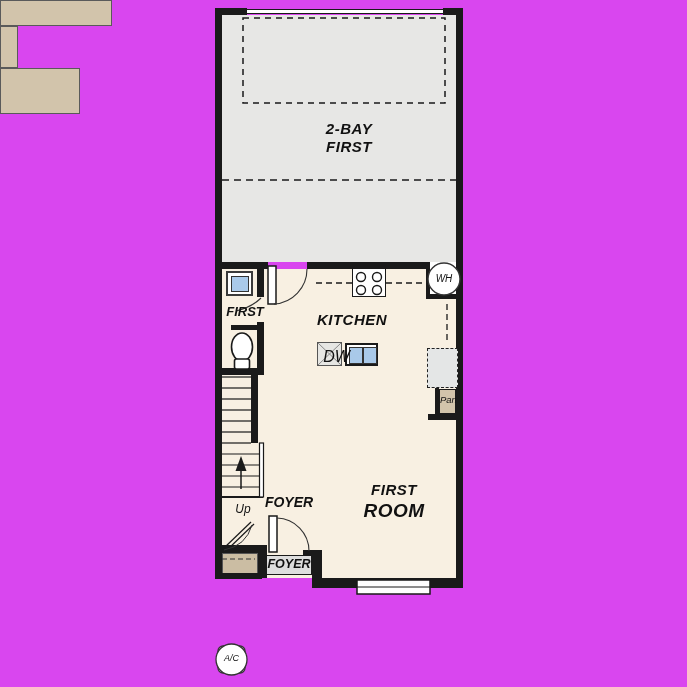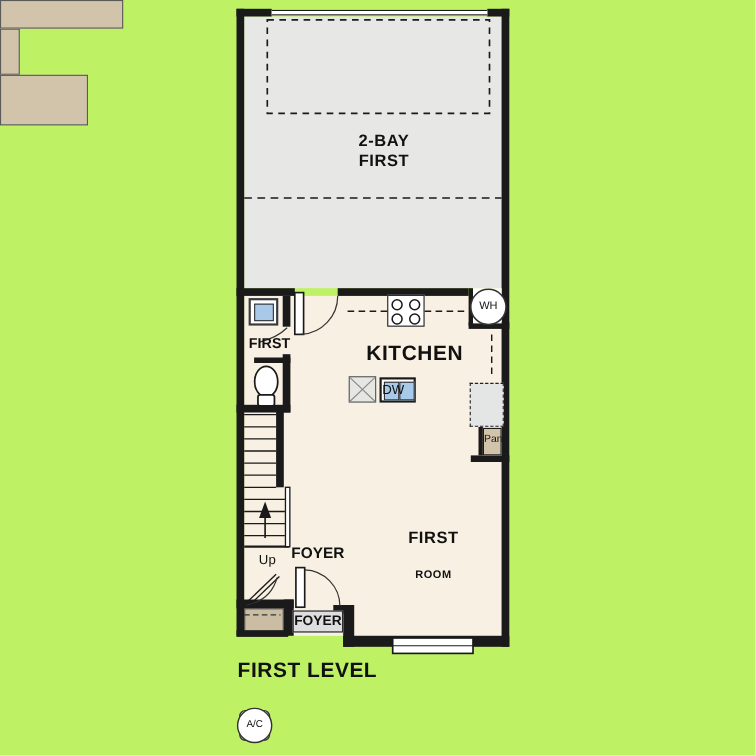--- a/index.html
+++ b/index.html
@@ -1,17 +1,17 @@
 <!DOCTYPE html>
 <html><head>
 <meta charset="utf-8">
 <style>
   html,body{margin:0;padding:0;background:#ffffff;}
-  #canvas{position:relative;width:687px;height:687px;background:#bef264;overflow:hidden;
-          font-family:"Liberation Sans",sans-serif;}
+  #canvas{position:relative;width:687px;height:687px;background:#d946ef;overflow:hidden;
+          font-family:"Liberation Sans",sans-serif;font-style:italic;}
   .abs{position:absolute;}
   .w{position:absolute;background:#1a1a1a;}            
   .fill{position:absolute;}
   .lbl{position:absolute;color:#111;font-weight:bold;text-align:center;white-space:nowrap;
        font-family:"Liberation Sans",sans-serif;line-height:1.1;}
   .lbl-normal{font-weight:normal;}
   svg{position:absolute;left:0;top:0;pointer-events:none;}
   .counter{background:#d2c4ab;border:1px solid #5a5a5a;box-sizing:border-box;}
 </style>
 </head>
@@ -145,36 +145,35 @@
 
     <g>
       <rect x="218" y="646" width="27" height="27" rx="5" fill="#fff" stroke="#333" stroke-width="1.3"></rect>
       <circle cx="231.5" cy="659.5" r="15.5" fill="#fff" stroke="#333" stroke-width="1.3"></circle>
     </g>
   </svg>
 
   <div class="lbl" style="left:299px;top:121px;width:100px;font-size:15px;letter-spacing:0.5px;">2-BAY</div>
   <div class="lbl" style="left:299px;top:139px;width:100px;font-size:15px;letter-spacing:0.5px;">FIRST</div>
 
-  <div class="lbl" style="left:327px;top:312px;width:100px;font-size:19px;letter-spacing:0.5px;">KITCHEN</div>
+  <div class="lbl" style="left:302px;top:312px;width:100px;font-size:15px;letter-spacing:0.5px;">KITCHEN</div>
 
   <div class="lbl" style="left:344px;top:482px;width:100px;font-size:15px;letter-spacing:0.5px;">FIRST</div>
-  <div class="lbl" style="left:344px;top:501px;width:100px;font-size:10px;letter-spacing:0.5px;margin-top:16px;">ROOM</div>
+  <div class="lbl" style="left:344px;top:501px;width:100px;font-size:19px;letter-spacing:0.5px;">ROOM</div>
 
   <div class="lbl" style="left:222px;top:305px;width:46px;font-size:13px;">FIRST</div>
 
   <div class="lbl" style="left:264px;top:495px;width:50px;font-size:14px;">FOYER</div>
 
   <div class="lbl lbl-normal" style="left:231px;top:503px;width:24px;font-size:12px;">Up</div>
 
   <div class="lbl" style="left:266px;top:558px;width:46px;font-size:12.5px;">FOYER</div>
 
   <div class="lbl lbl-normal" style="left:440px;top:395px;width:16px;height:13px;font-size:9.5px;overflow:hidden;text-align:right;">Pan</div>
 
   <div class="lbl lbl-normal" style="left:428px;top:273px;width:32px;font-size:10px;text-align:center;">WH</div>
 
-  <div class="lbl lbl-normal" style="left:317px;top:348px;width:39px;font-size:12px;padding-left:21px;">DW</div>
+  <div class="lbl lbl-normal" style="left:317px;top:348px;width:39px;font-size:16px;">DW</div>
 
   <div class="lbl lbl-normal" style="left:219px;top:654px;width:25px;font-size:9px;">A/C</div>
 
-  <div class="lbl" style="left:216px;top:600px;width:140px;font-size:19px;text-align:left;letter-spacing:0.5px;">FIRST LEVEL</div>
 
 </div>
 
 </body></html>

